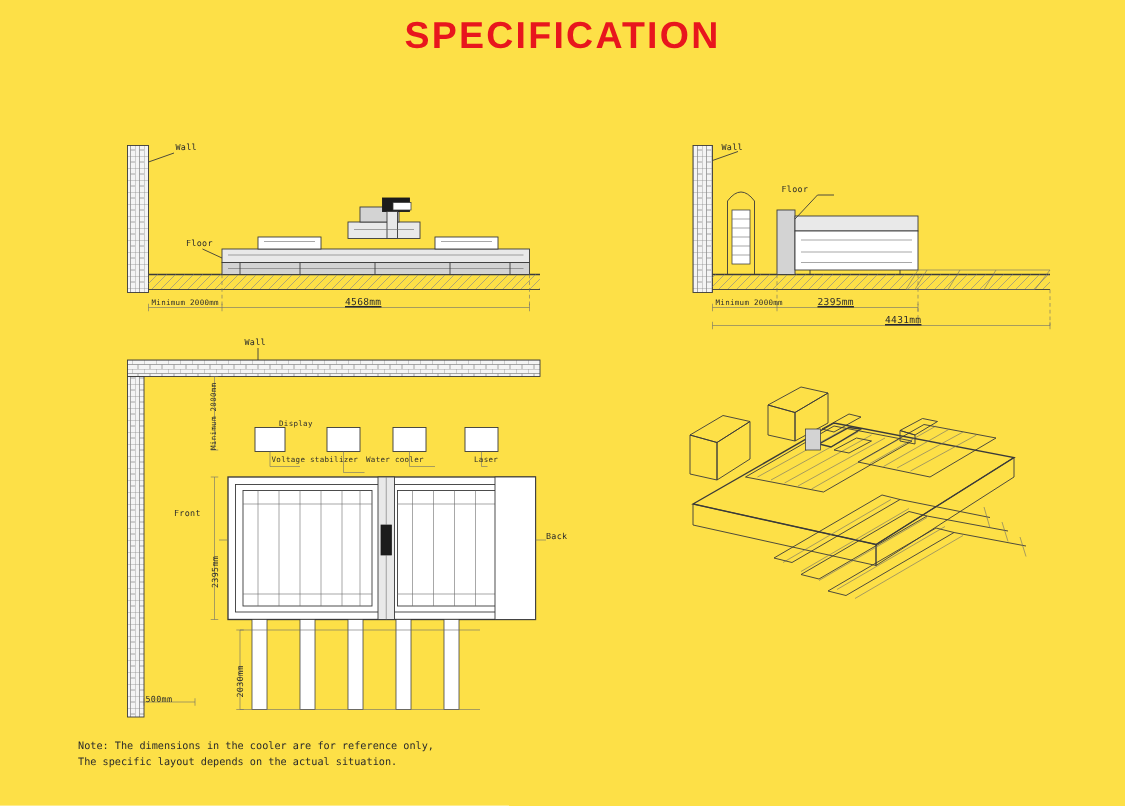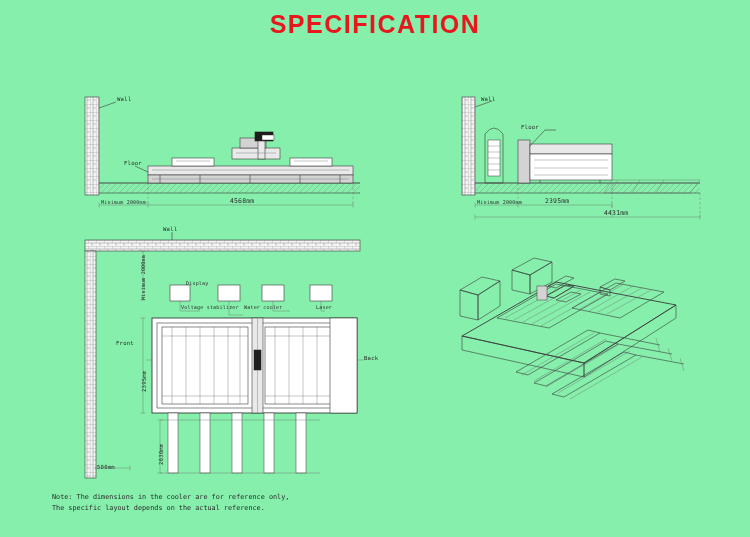--- a/index.html
+++ b/index.html
@@ -12,21 +12,21 @@
     height: 537px;
     position: relative;
     font-family: "Liberation Sans", sans-serif;
     overflow: hidden;
   }
   #page {
     position: absolute;
     left: 0; top: 0;
     width: 750px;
     height: 537px;
-    background: #86efac;
+    background: #fde047;
   }
   .title {
     position: absolute;
     left: 0;
     top: 10px;
     width: 750px;
     text-align: center;
     color: #e8161d;
     font-size: 25px;
     font-weight: bold;
@@ -35,21 +35,21 @@
   }
   .lbl {
     position: absolute;
     font-family: "DejaVu Sans Mono", monospace;
     font-size: 5.6px;
     color: #2b2b2b;
     white-space: nowrap;
     letter-spacing: 0.2px;
   }
   .lbl.sm { font-size: 5px; }
-  .lbl.md { font-size: 6.4px; }
+  .lbl.md { font-size: 6.4px; text-decoration: underline; }
   .lbl.rot {
     transform-origin: 0 0;
     transform: rotate(-90deg);
   }
   .note {
     position: absolute;
     left: 52px;
     top: 492px;
     font-family: "DejaVu Sans Mono", monospace;
     font-size: 6.8px;
@@ -300,30 +300,30 @@
 
   <div class="lbl" style="left:117px; top:96px;">Wall</div>
   <div class="lbl" style="left:124px; top:160px;">Floor</div>
   <div class="lbl sm" style="left:101px; top:199px;">Minimum 2000mm</div>
   <div class="lbl md" style="left:230px; top:197px;">4568mm</div>
 
   <div class="lbl" style="left:481px; top:96px;">Wall</div>
   <div class="lbl" style="left:521px; top:124px;">Floor</div>
   <div class="lbl sm" style="left:477px; top:199px;">Minimum 2000mm</div>
   <div class="lbl md" style="left:545px; top:197px;">2395mm</div>
-  <div class="lbl md" style="left:604px; top:209px;">4431mm</div>
+  <div class="lbl md" style="left:590px; top:209px;">4431mm</div>
 
   <div class="lbl" style="left:163px; top:226px;">Wall</div>
   <div class="lbl sm rot" style="left:140px; top:300px;">Minimum 2000mm</div>
   <div class="lbl rot" style="left:141px; top:392px;">2395mm</div>
   <div class="lbl rot" style="left:158px; top:465px;">2030mm</div>
   <div class="lbl" style="left:97px; top:464px;">500mm</div>
   <div class="lbl" style="left:116px; top:340px;">Front</div>
   <div class="lbl" style="left:364px; top:355px;">Back</div>
   <div class="lbl sm" style="left:186px; top:280px;">Display</div>
   <div class="lbl sm" style="left:181px; top:304px;">Voltage stabilizer</div>
   <div class="lbl sm" style="left:244px; top:304px;">Water cooler</div>
   <div class="lbl sm" style="left:316px; top:304px;">Laser</div>
 
   <div class="note"><span>Note: The dimensions in the cooler are for reference only,</span>
-<span>The specific layout depends on the actual reference.</span></div>
+<span>The specific layout depends on the actual situation.</span></div>
 
 </div>
 
 </body></html>

